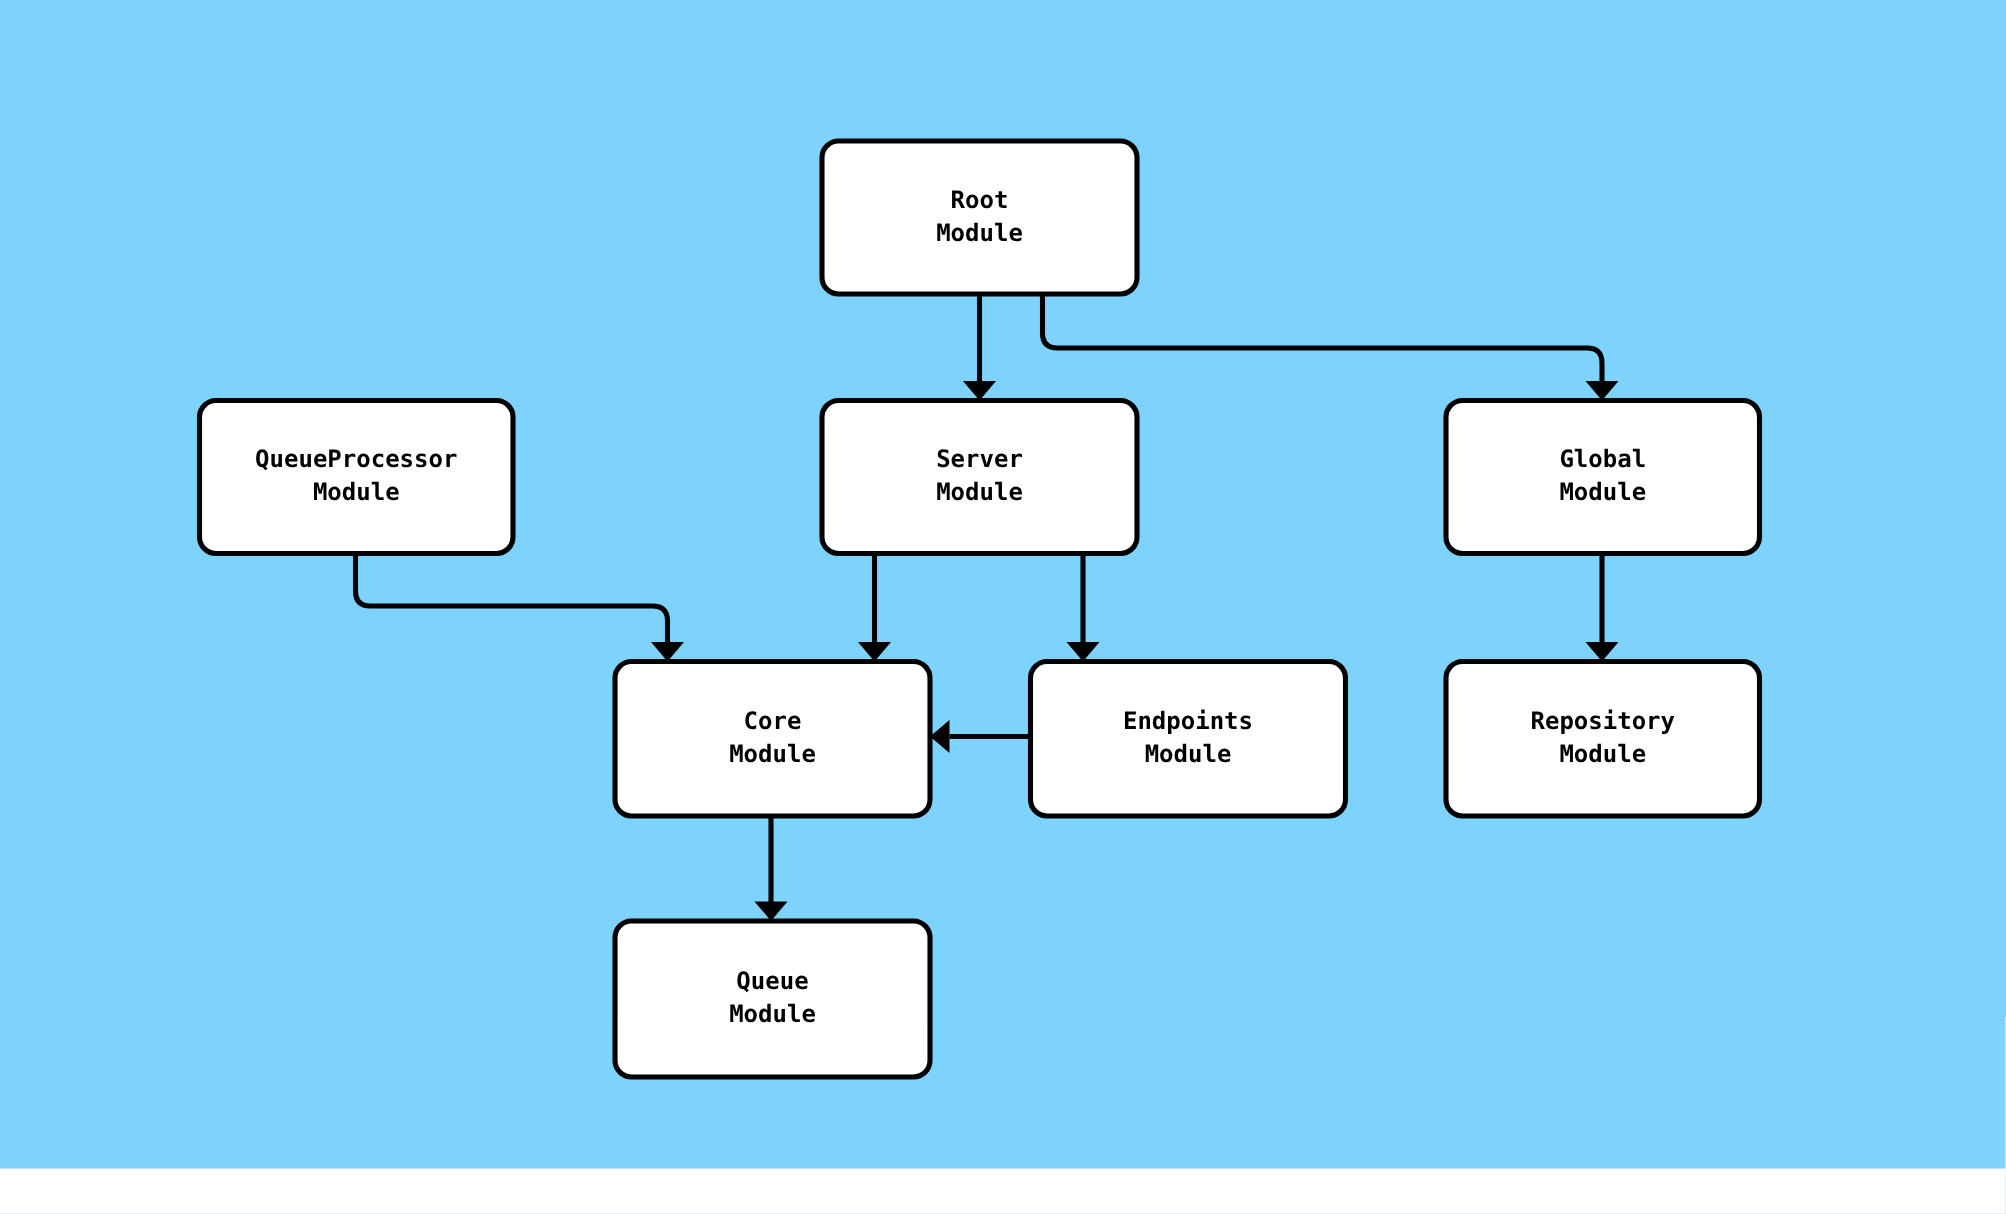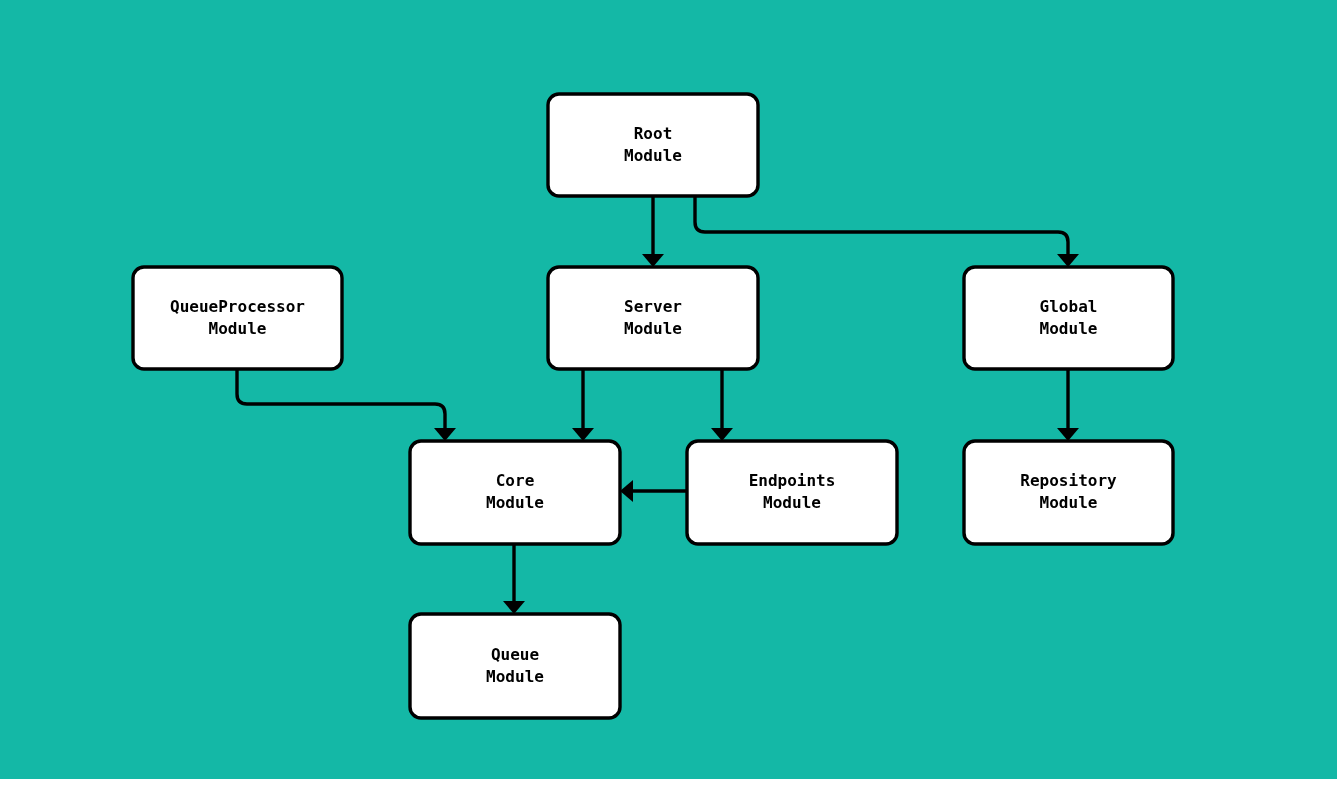--- a/index.html
+++ b/index.html
@@ -11,21 +11,21 @@
   body {
     width: 1337px;
     height: 809px;
     overflow: hidden;
     font-family: "DejaVu Sans Mono", "Liberation Mono", monospace;
   }
   #diagram-canvas {
     position: relative;
     width: 1337px;
     height: 779px;
-    background: #14b8a6;
+    background: #7dd3fc;
   }
   #diagram-svg {
     position: absolute;
     top: 0;
     left: 0;
     width: 1337px;
     height: 809px;
     display: block;
   }
   .node-box {

